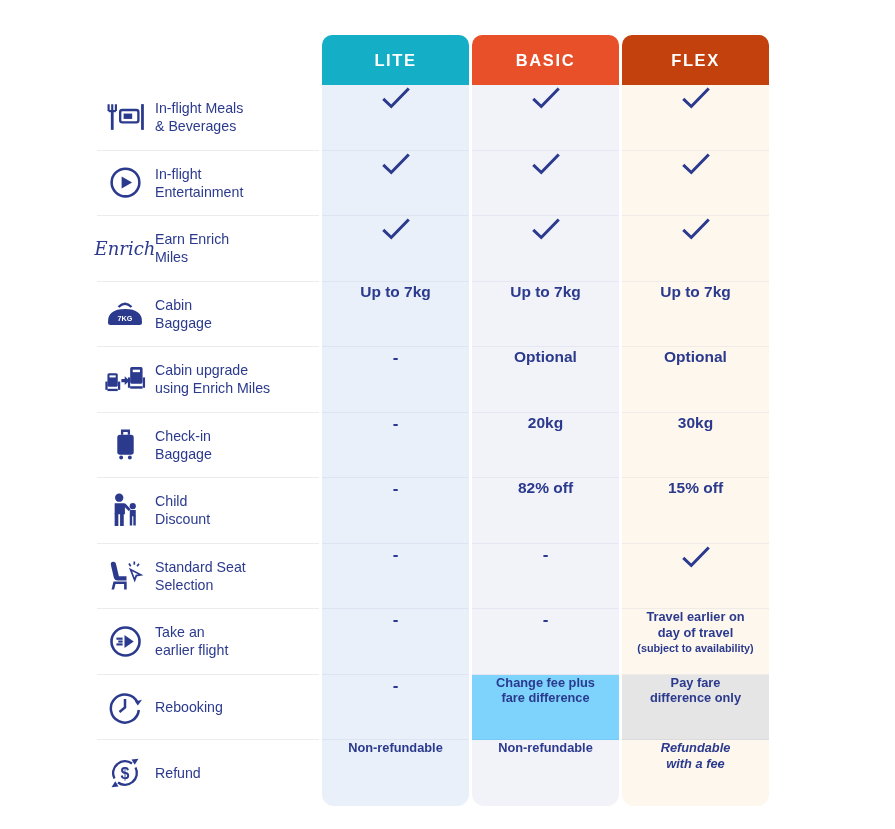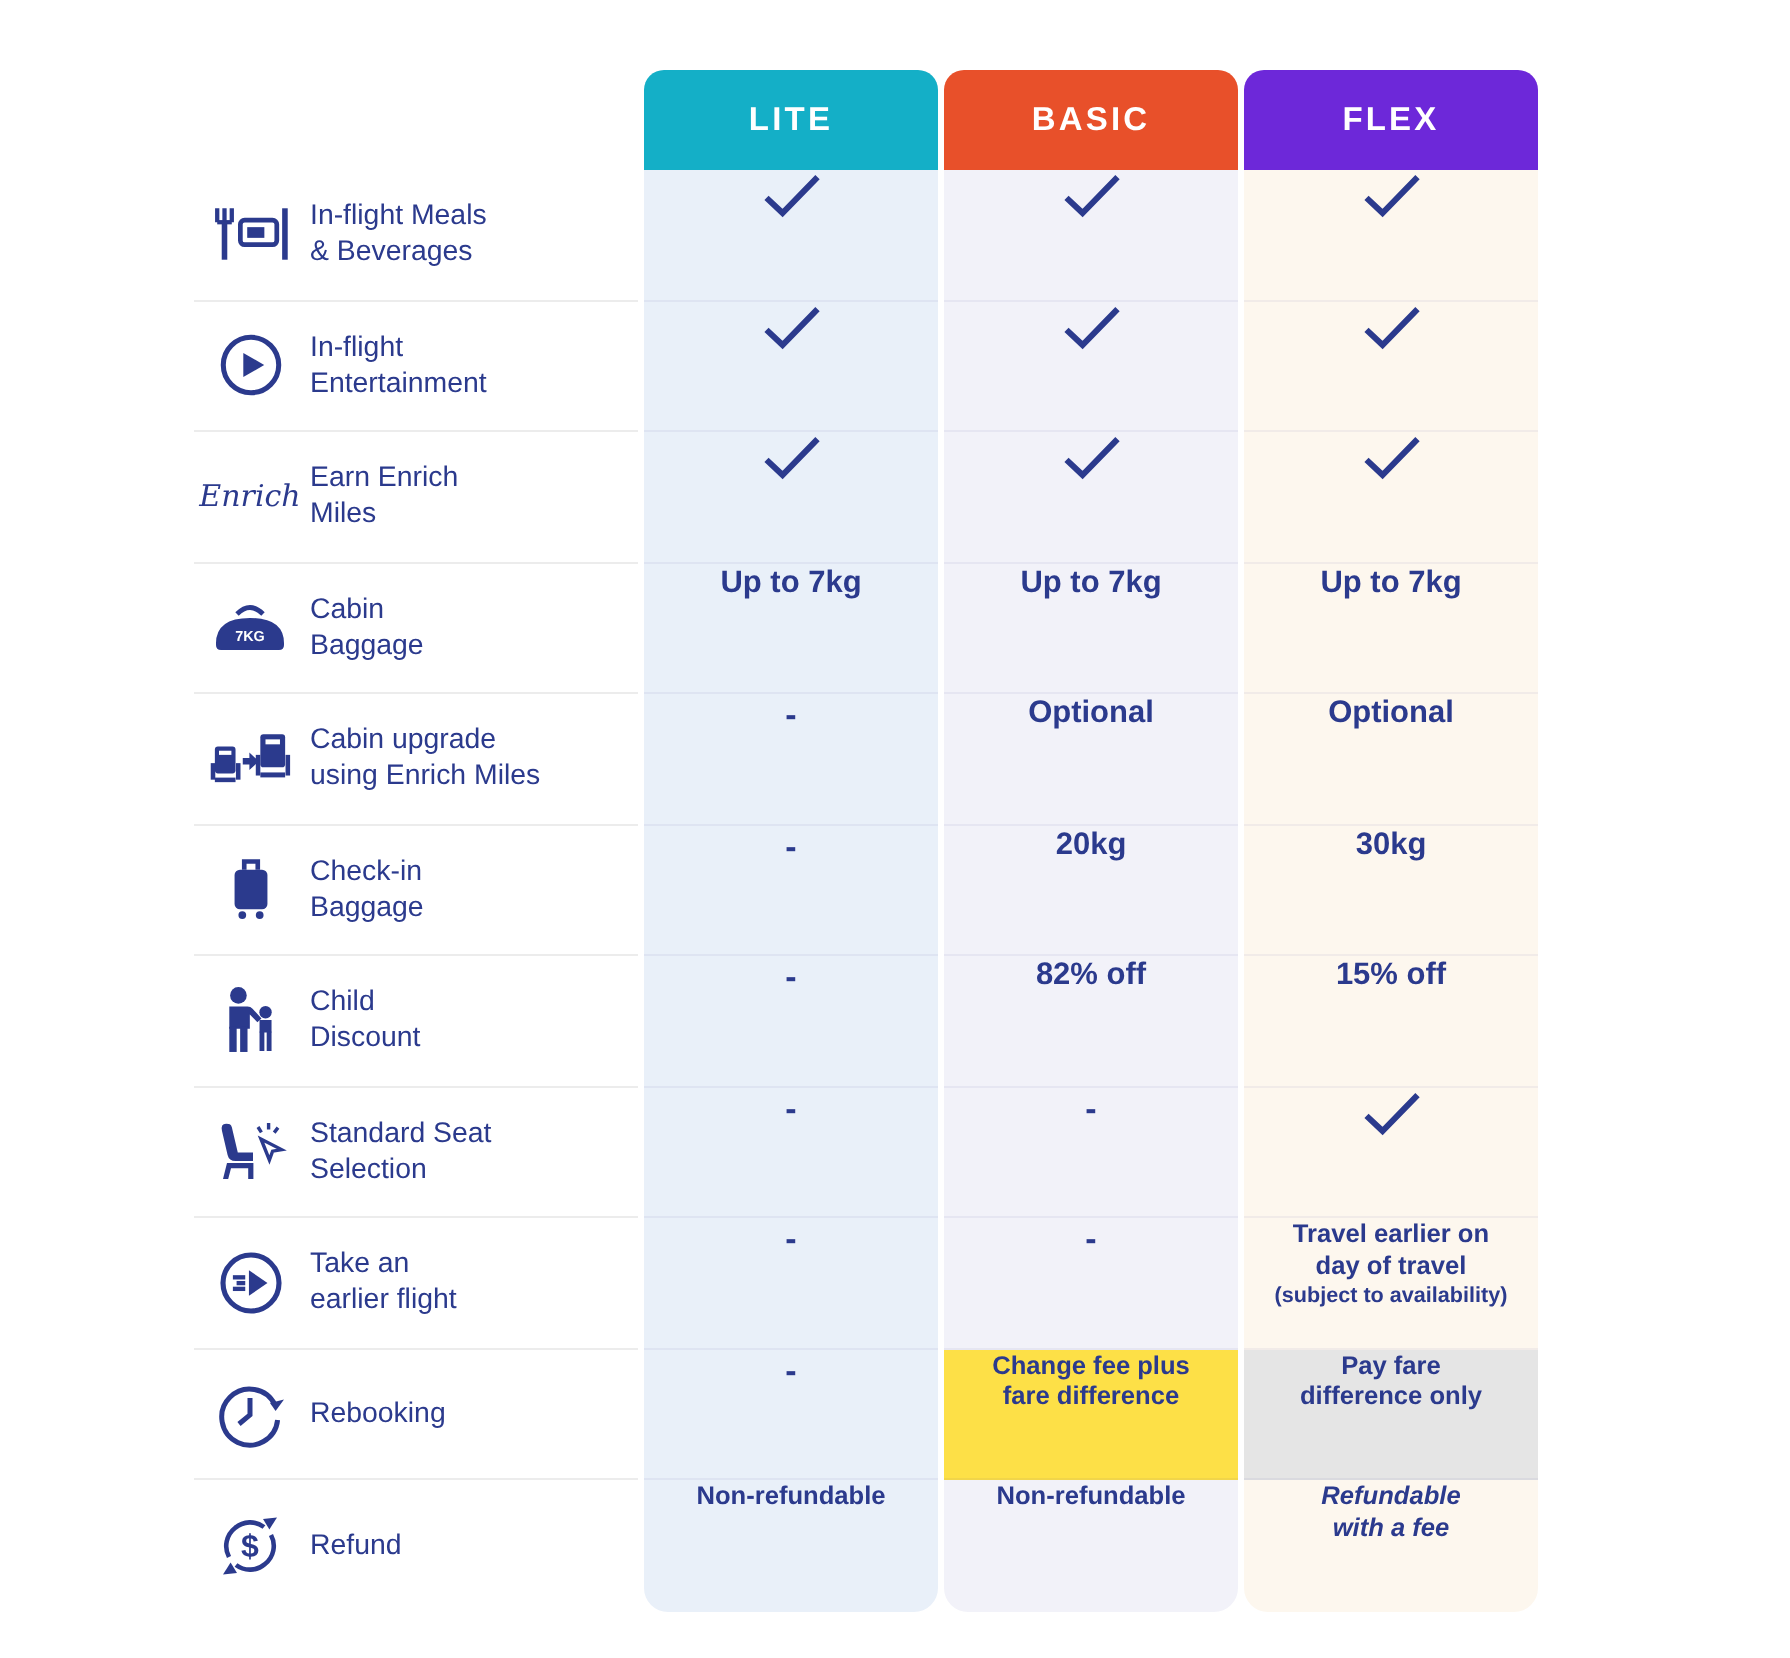--- a/index.html
+++ b/index.html
@@ -25,21 +25,21 @@
     display:flex;align-items:center;
     border-bottom:1px solid #ececec;
   }
   .label-cell.last{border-bottom:none;}
   .icon-box{
     flex:none;width:56px;display:flex;align-items:center;justify-content:center;
     color:#2b3a8d;
   }
   .icon-box svg text{font-family:"Liberation Sans",sans-serif;}
   .enrich-script{
-    font-family:"DejaVu Serif",serif;font-style:italic;font-size:15px;color:#2b3a8d;
+    font-family:"DejaVu Serif",serif;font-style:italic;font-size:18px;color:#2b3a8d;
   }
   .feature-text{
     color:#2b3a8d;font-size:14.2px;font-weight:400;line-height:1.28;
     white-space:pre-line;padding-left:2px;
   }
   .value-cell{
     display:flex;flex-direction:column;align-items:center;
     text-align:center;
     border-bottom:1px solid rgba(43,58,141,0.06);
   }
@@ -55,21 +55,21 @@
   .check-mark{display:block;}
 </style>
 </head>
 <body>
 
 <div id="stage">
   <div id="fare-table">
     <div class="spacer-cell"></div>
     <div class="header-cell" style="background: rgb(20, 175, 199);">LITE</div>
     <div class="header-cell" style="background: rgb(232, 80, 42);">BASIC</div>
-    <div class="header-cell" style="background: #6d28d9;">FLEX</div>
+    <div class="header-cell" style="background: #c2410c;">FLEX</div>
 
   <div class="label-cell">
         <span class="icon-box">
           <svg viewBox="0 0 37 28" width="40" height="30">
             <g stroke="currentColor" fill="none">
               <path d="M3.2 2v6.5 M6.6 2v6.5 M10 2v6.5" stroke-width="2"></path>
               <path d="M3.2 8.5h6.8" stroke-width="2"></path>
               <path d="M6.6 8v18" stroke-width="2.6"></path>
               <rect x="14" y="7.5" width="17" height="11.5" rx="2" stroke-width="2.2"></rect>
               <path d="M34.8 2v24" stroke-width="2.6"></path>
@@ -319,21 +319,21 @@
             <path d="M30.5 13.5 A14 14 0 1 0 31.8 21" fill="none" stroke="currentColor" stroke-width="2.5"></path>
             <path d="M28 12.5 l7-1.8 -4.2 5.8 z" fill="currentColor"></path>
             <path d="M18 10 v8.4 l-5.5 4.6" fill="none" stroke="currentColor" stroke-width="2.5"></path>
           </svg>
         </span>
         <span class="feature-text">Rebooking</span>
       </div>
       <div class="value-cell" style="background: rgb(233, 240, 249);">
         <span class="val dash">-</span>
       </div>
-      <div class="value-cell" style="background: #fde047;">
+      <div class="value-cell" style="background: #7dd3fc;">
         <span class="val small">Change fee plus
 fare difference</span>
       </div>
       <div class="value-cell" style="background: #e5e5e5;">
         <span class="val small">Pay fare
 difference only</span>
       </div>
       <div class="label-cell last">
         <span class="icon-box">
           <svg viewBox="0 0 36 36" width="36" height="36">

